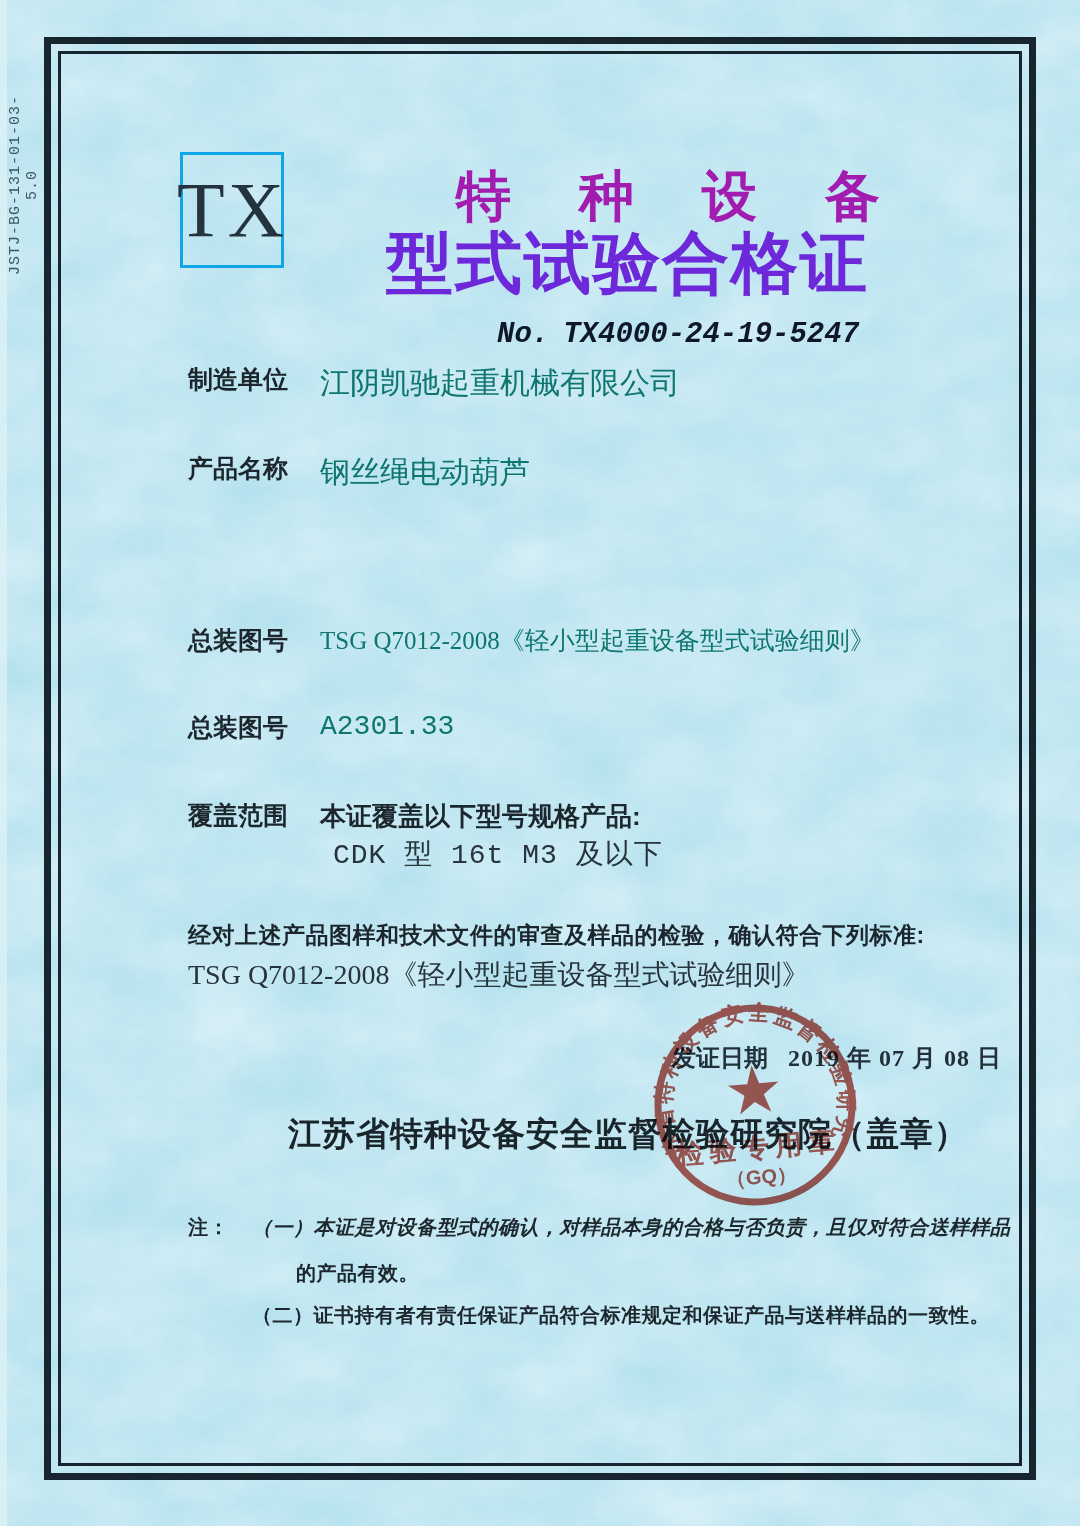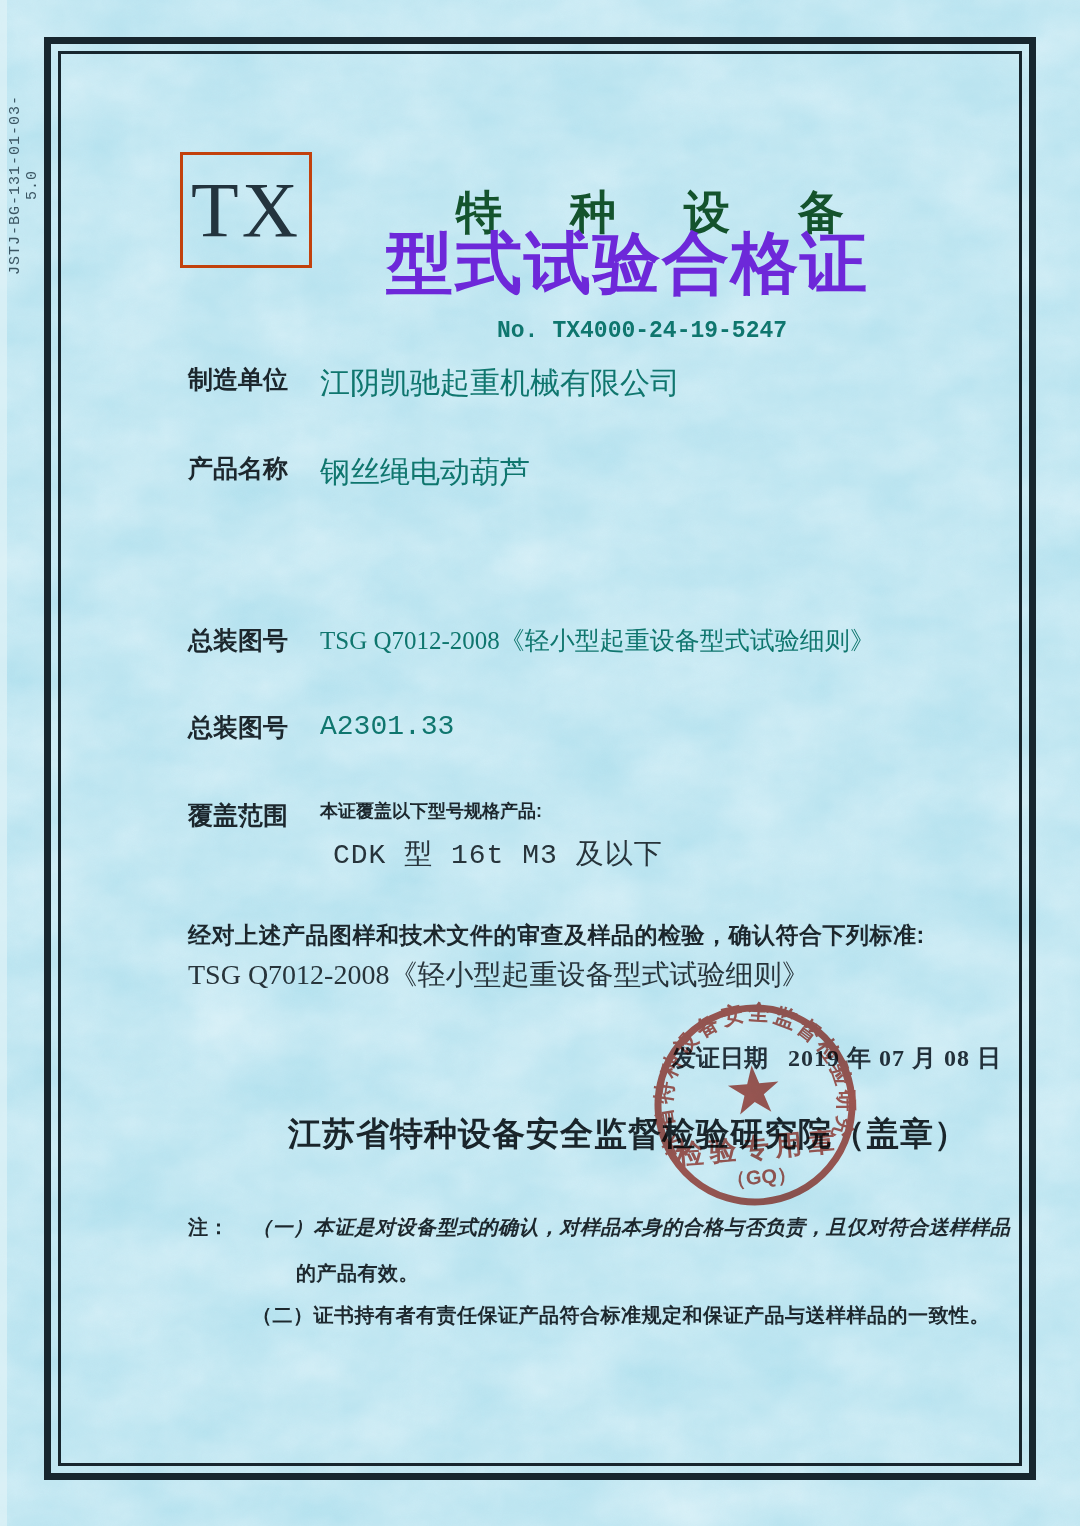--- a/index.html
+++ b/index.html
@@ -26,64 +26,64 @@
     border:7px solid #17262e;box-sizing:border-box;z-index:1;
   }
   .border-inner{
     position:absolute;left:58px;top:51px;width:964px;height:1415px;
     border:3px solid #17262e;box-sizing:border-box;z-index:1;
   }
 
   .abs{position:absolute;z-index:2;white-space:nowrap;}
 
   .tx-box{
-    left:180px;top:152px;width:132px;height:116px;
-    border:3px solid #c2410c;box-sizing:border-box;
+    left:180px;top:152px;width:104px;height:116px;
+    border:3px solid #0ea5e9;box-sizing:border-box;
     display:flex;align-items:center;justify-content:center;
   }
   .tx-box span{
     font-family:"Liberation Serif", serif;
     font-size:78px;color:#23343e;letter-spacing:3px;line-height:1;
   }
 
   .title1{
     left:456px;top:160px;
     font-family:"Liberation Sans", sans-serif;font-weight:700;
-    font-size:46px;letter-spacing:68px;color:#14532d;margin-top:22px;
+    font-size:55px;letter-spacing:68px;color:#a21caf;
   }
   .title2{
     left:386px;top:218px;
     font-family:"Liberation Sans", sans-serif;font-weight:700;
     font-size:67px;letter-spacing:2px;color:#6d28d9;
   }
   .no-line{
     left:497px;top:318px;
     font-family:"Liberation Mono", monospace;
-    font-size:23px;font-weight:700;color:#0f766e;letter-spacing:0px;
+    font-size:29px;font-weight:700;color:#0f172a;letter-spacing:0px;font-style:italic;
   }
   .no-line .no-num{margin-left:14px;}
 
   .row{display:flex;}
   .row .lbl{
     width:132px;
     font-family:"Liberation Sans", sans-serif;font-weight:700;
     font-size:25px;color:#1c272d;
   }
   .row .val{
     font-size:30px;color:#0f766e;
   }
   .val.mono{font-family:"Liberation Mono", monospace;font-size:28px;}
   .row1{left:188px;top:363px;}
   .row2{left:188px;top:452px;}
   .row3{left:188px;top:538px;}
   .row4{left:188px;top:624px;}
   .row5{left:188px;top:711px;}
   .row6{left:188px;top:799px;}
   .row4 .val{font-size:25px;}
-  .row6 .val{font-family:"Liberation Sans", sans-serif;font-weight:700;font-size:18px;color:#1c272d;}
+  .row6 .val{font-family:"Liberation Sans", sans-serif;font-weight:700;font-size:26px;color:#1c272d;}
   .coverage2{
     left:333px;top:835px;
     font-family:"Liberation Mono", monospace;
     font-size:28px;color:#27343b;letter-spacing:1px;
   }
 
   .para1{
     left:188px;top:920px;
     font-family:"Liberation Sans", sans-serif;font-weight:700;
     font-size:23px;color:#1c272d;letter-spacing:0.5px;

